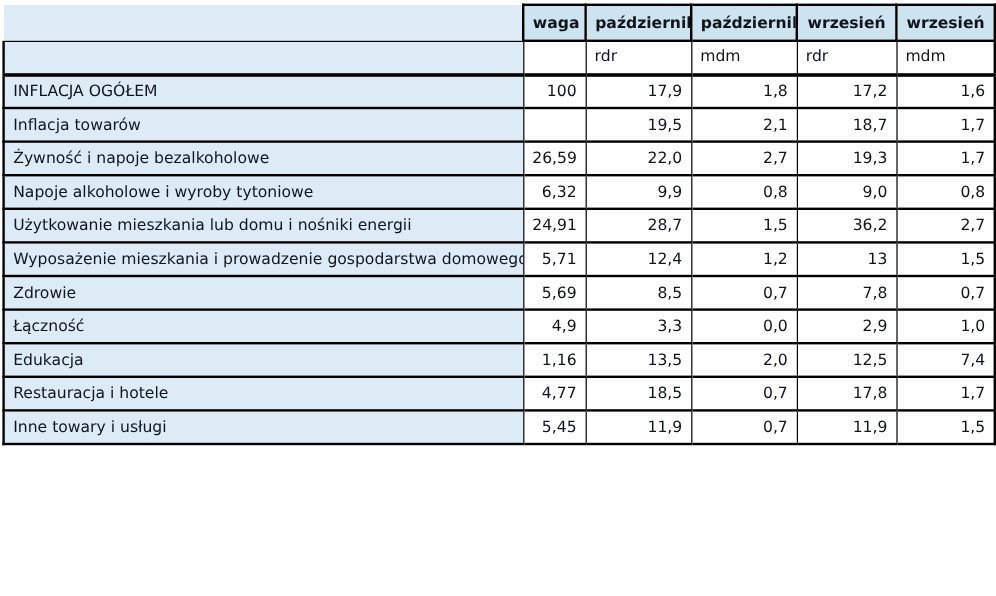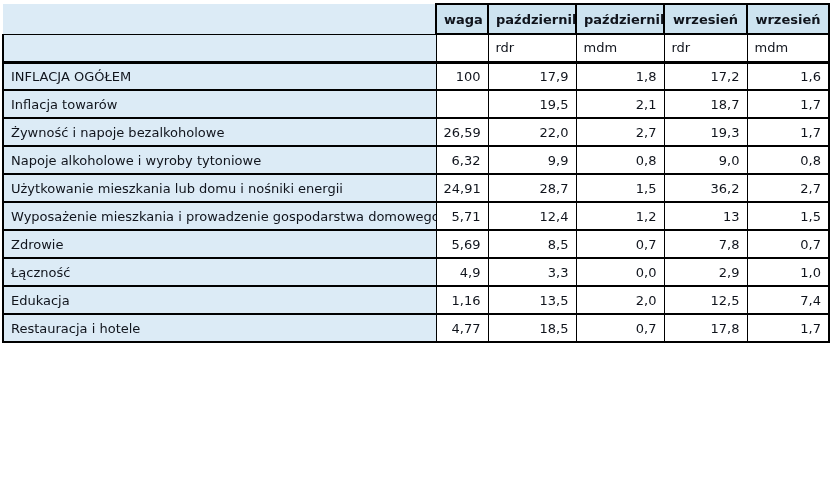--- a/index.html
+++ b/index.html
@@ -186,14 +186,22 @@
         <td class="num">7,4</td>
       </tr>
       <tr>
         <td class="label">Restauracja i hotele</td>
         <td class="num">4,77</td>
         <td class="num">18,5</td>
         <td class="num">0,7</td>
         <td class="num">17,8</td>
         <td class="num">1,7</td>
       </tr>
+      <tr>
+        <td class="label">Inne towary i usługi</td>
+        <td class="num">5,45</td>
+        <td class="num">11,9</td>
+        <td class="num">0,7</td>
+        <td class="num">11,9</td>
+        <td class="num">1,5</td>
+      </tr>
     </tbody>
 </table>
 
 </body></html>

